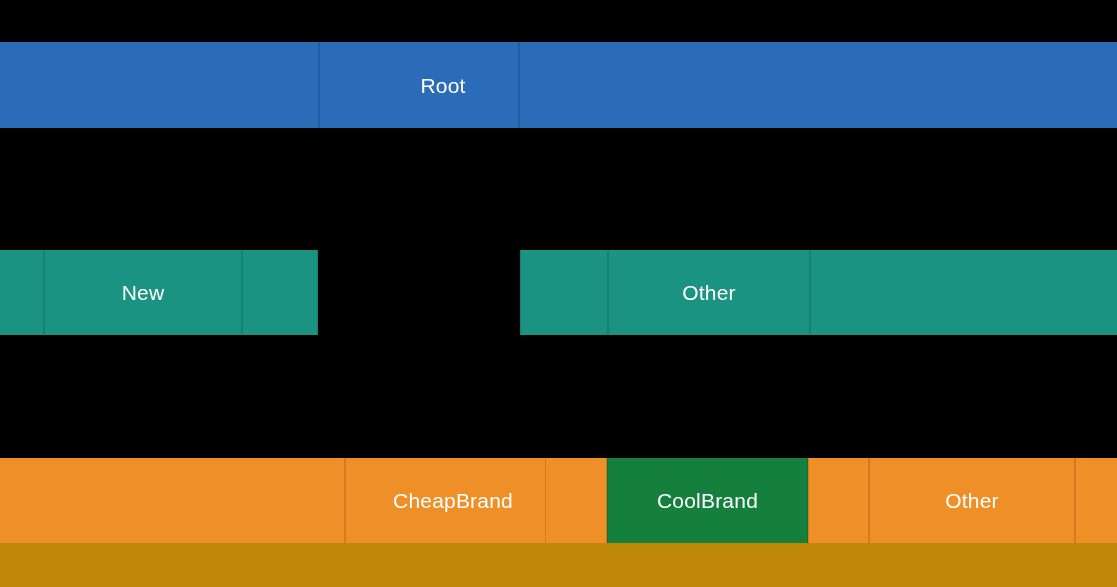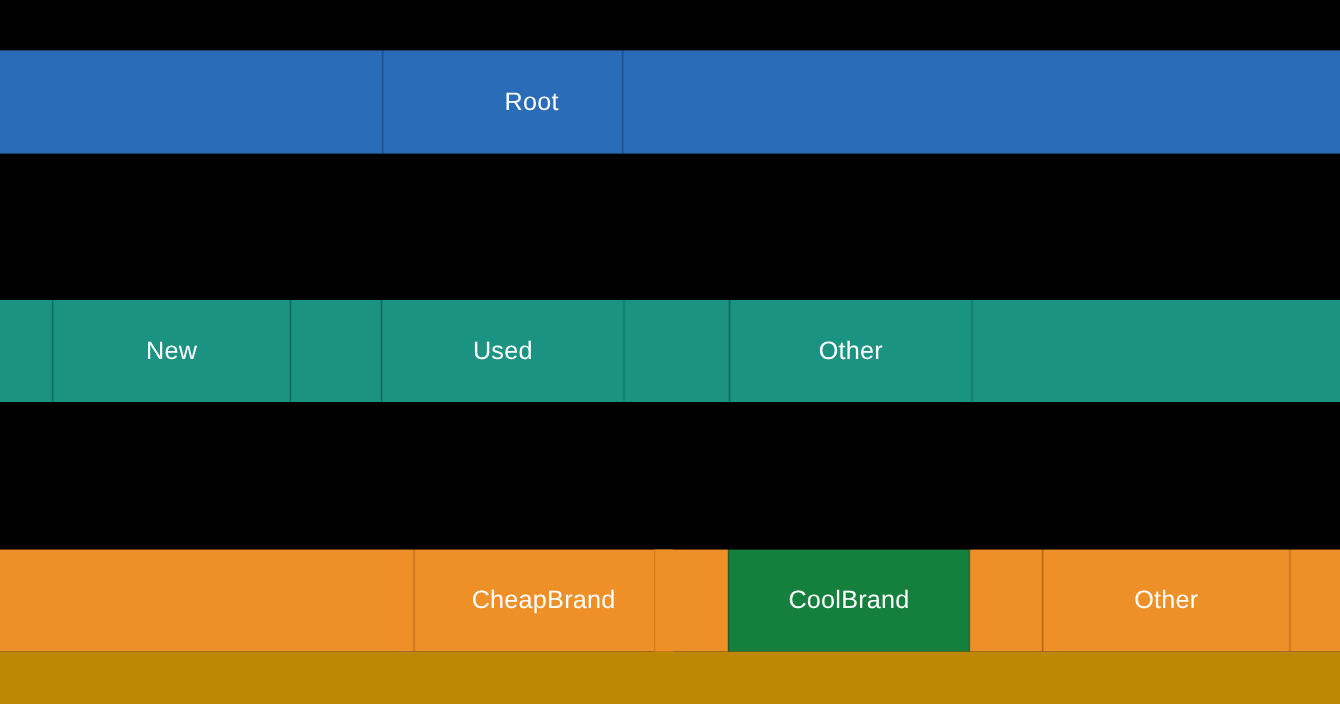--- a/index.html
+++ b/index.html
@@ -71,23 +71,20 @@
         <span class="node-label">Root</span>
       </div>
       <div class="node lvl-root seam-left" style="left: 519px; width: 598px; background: rgb(43, 108, 184);"></div>
     </div>
     <div class="level-row" style="top: 250px; height: 85px;">
       <div class="node lvl-cond seam-right" style="left: 0px; width: 44px; background: rgb(26, 147, 130);"></div>
       <div class="node lvl-cond seam-left seam-right" style="left: 44px; width: 198px; background: rgb(26, 147, 130);">
         <span class="node-label">New</span>
       </div>
       <div class="node lvl-cond seam-left seam-right" style="left: 242px; width: 76px; background: rgb(26, 147, 130);"></div>
-      <div class="node lvl-cond seam-left seam-right" style="left: 318px; width: 202px; background: rgb(26, 147, 130);">
-        <span class="node-label">Used</span>
-      </div>
       <div class="node lvl-cond seam-left seam-right" style="left: 520px; width: 88px; background: rgb(26, 147, 130);"></div>
       <div class="node lvl-cond seam-left seam-right" style="left: 608px; width: 202px; background: rgb(26, 147, 130);">
         <span class="node-label">Other</span>
       </div>
       <div class="node lvl-cond seam-left" style="left: 810px; width: 307px; background: rgb(26, 147, 130);"></div>
     </div>
     <div class="level-row" style="top: 458px; height: 85px;">
       <div class="node lvl-brand seam-right" style="left: 0px; width: 345px; background: rgb(238, 143, 40);"></div>
       <div class="node lvl-brand seam-left seam-right" style="left: 345px; width: 216px; background: rgb(238, 143, 40);">
         <span class="node-label">CheapBrand</span>

